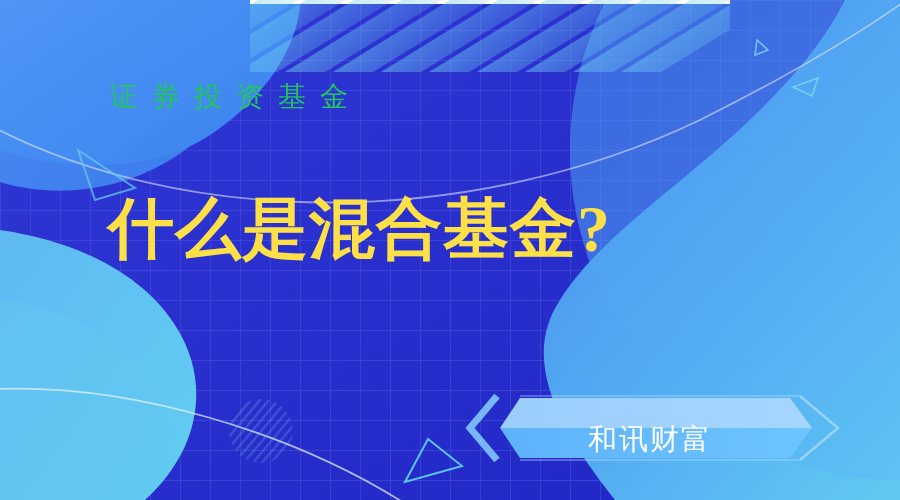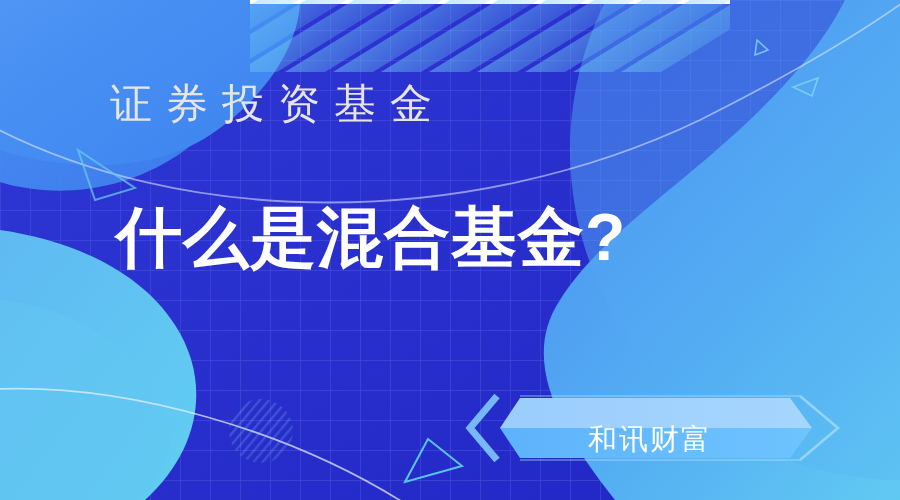--- a/index.html
+++ b/index.html
@@ -8,38 +8,38 @@
     width:900px;height:500px;
     overflow:hidden;
     background:#2b33d0;
     font-family:"Liberation Sans","DejaVu Sans",sans-serif;
   }
   .fill{position:absolute;top:0;left:0;width:900px;height:500px;}
   #title-wrap{
     position:absolute; left:108px; top:196px; z-index:40;
   }
   #main-title{
-    margin:8px;
+    margin:0;
     font-size:66px;
     line-height:1;
     font-weight:bold;
-    color:#ffffff;
+    color:#fde047;
     letter-spacing:1px;
     white-space:nowrap;
-    font-family:Liberation Sans, sans-serif;
+    font-family:Liberation Serif, serif;
   }
   #subtitle{
     position:absolute;
     left:110px; top:82px;
     z-index:40;
     margin:0;
-    font-size:42px;
+    font-size:28px;
     line-height:1.05;
     font-weight:400;
-    color:#e5e5e5;
+    color:#22c55e;
     letter-spacing:14px;
     white-space:nowrap;
     font-family:"DejaVu Sans","Liberation Sans",sans-serif;
   }
   #banner-text{
     position:absolute;
     left:575px; top:412px;
     z-index:45;
     margin:13px;
     font-size:29px;

